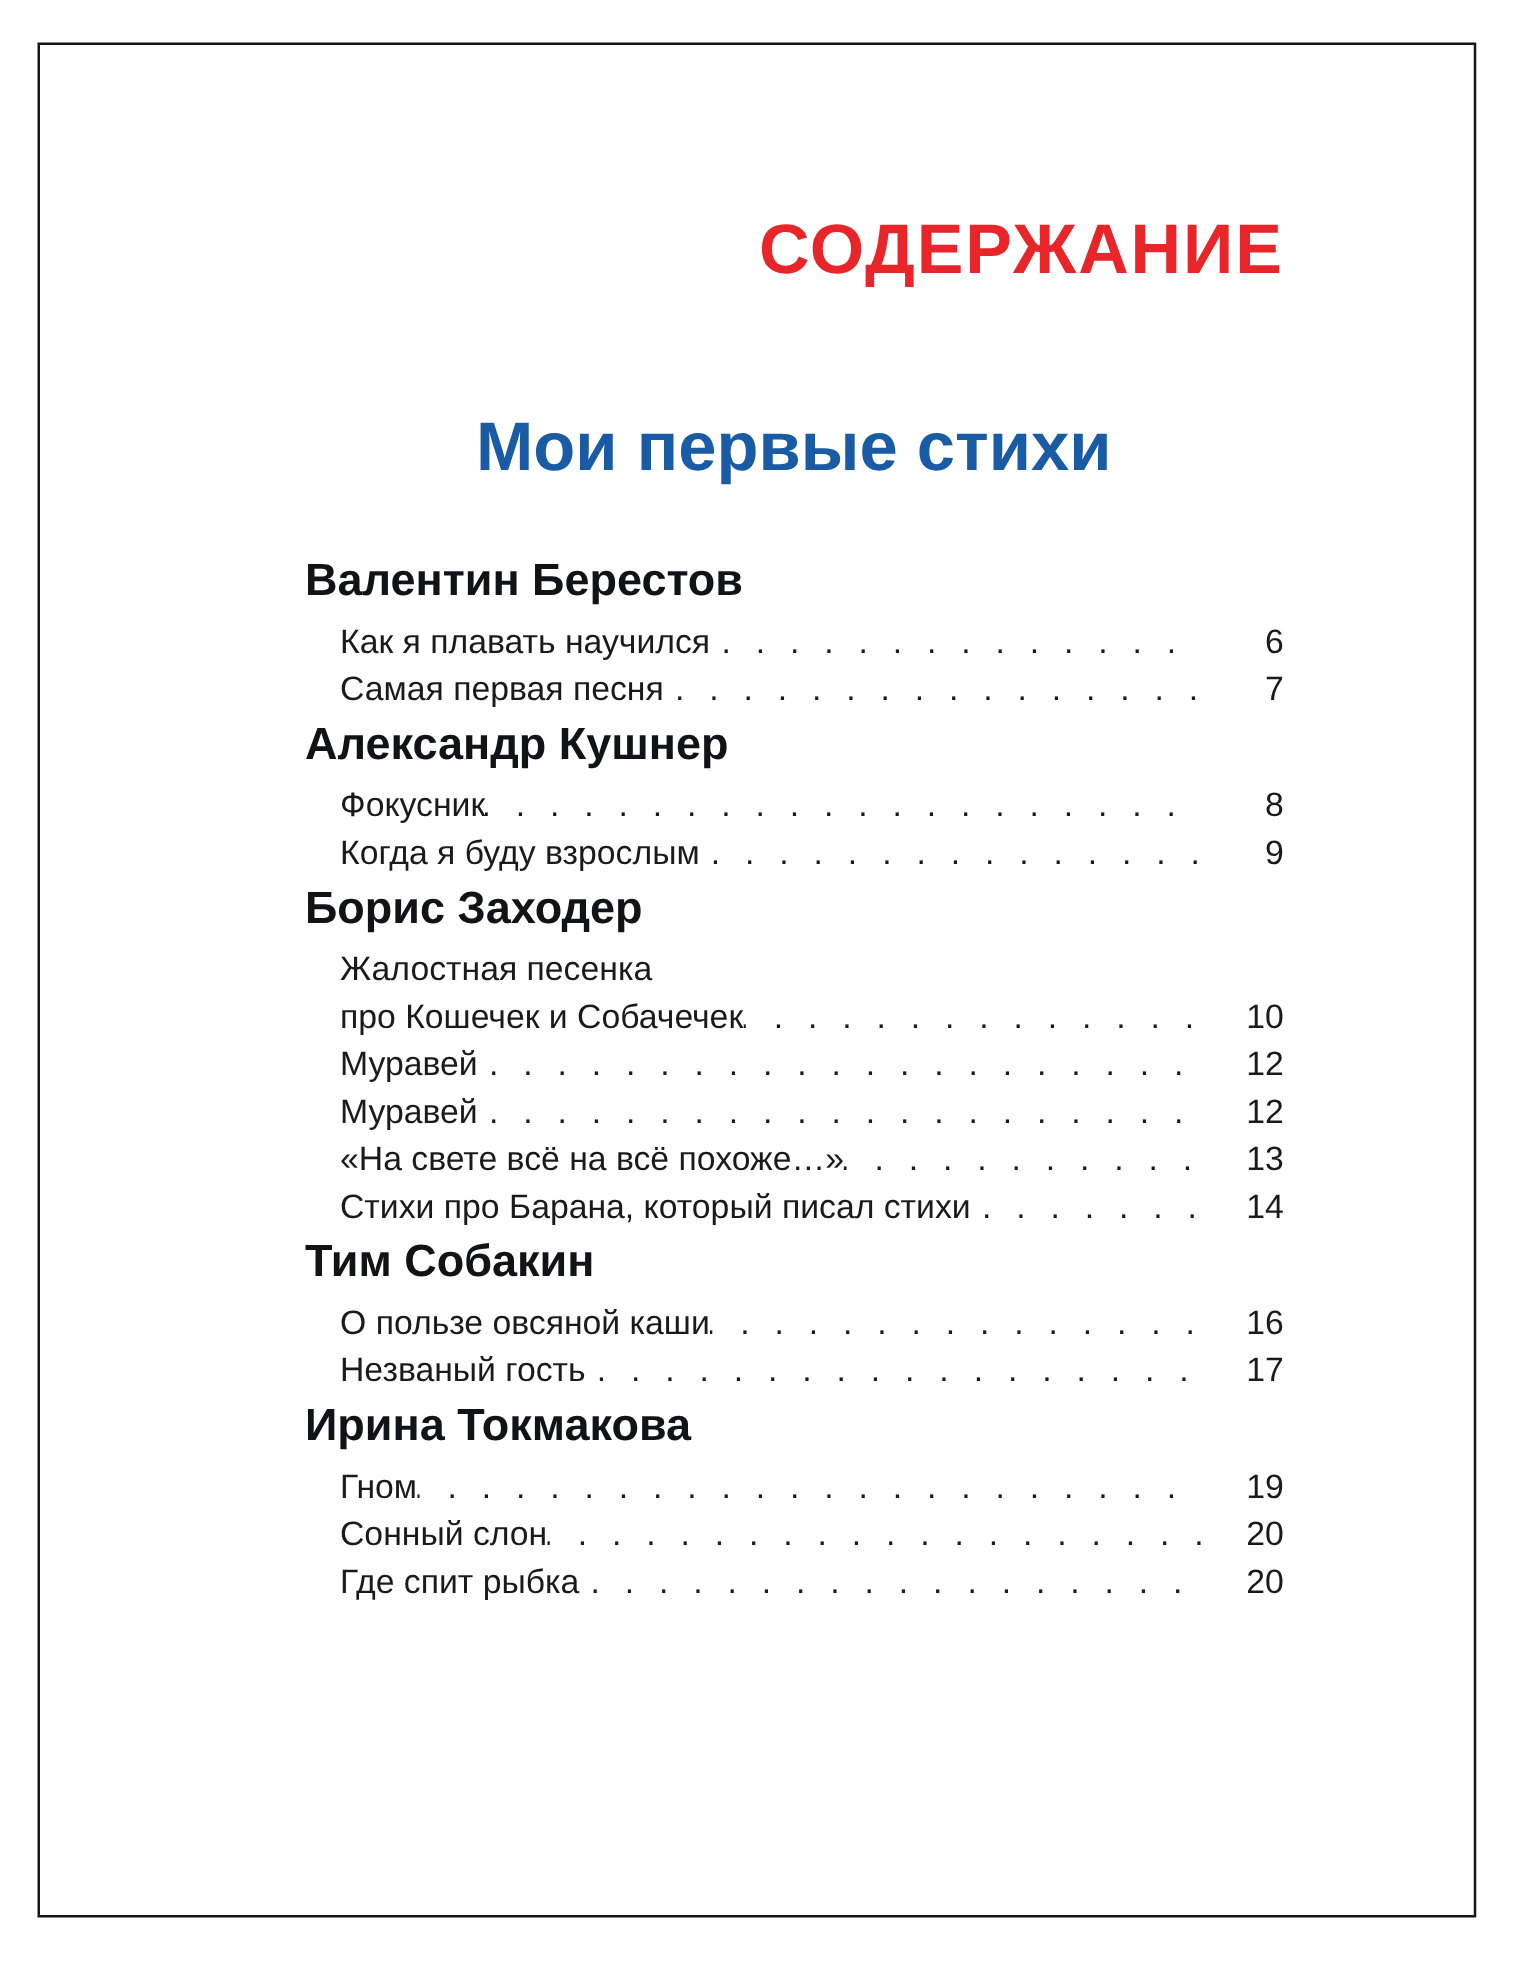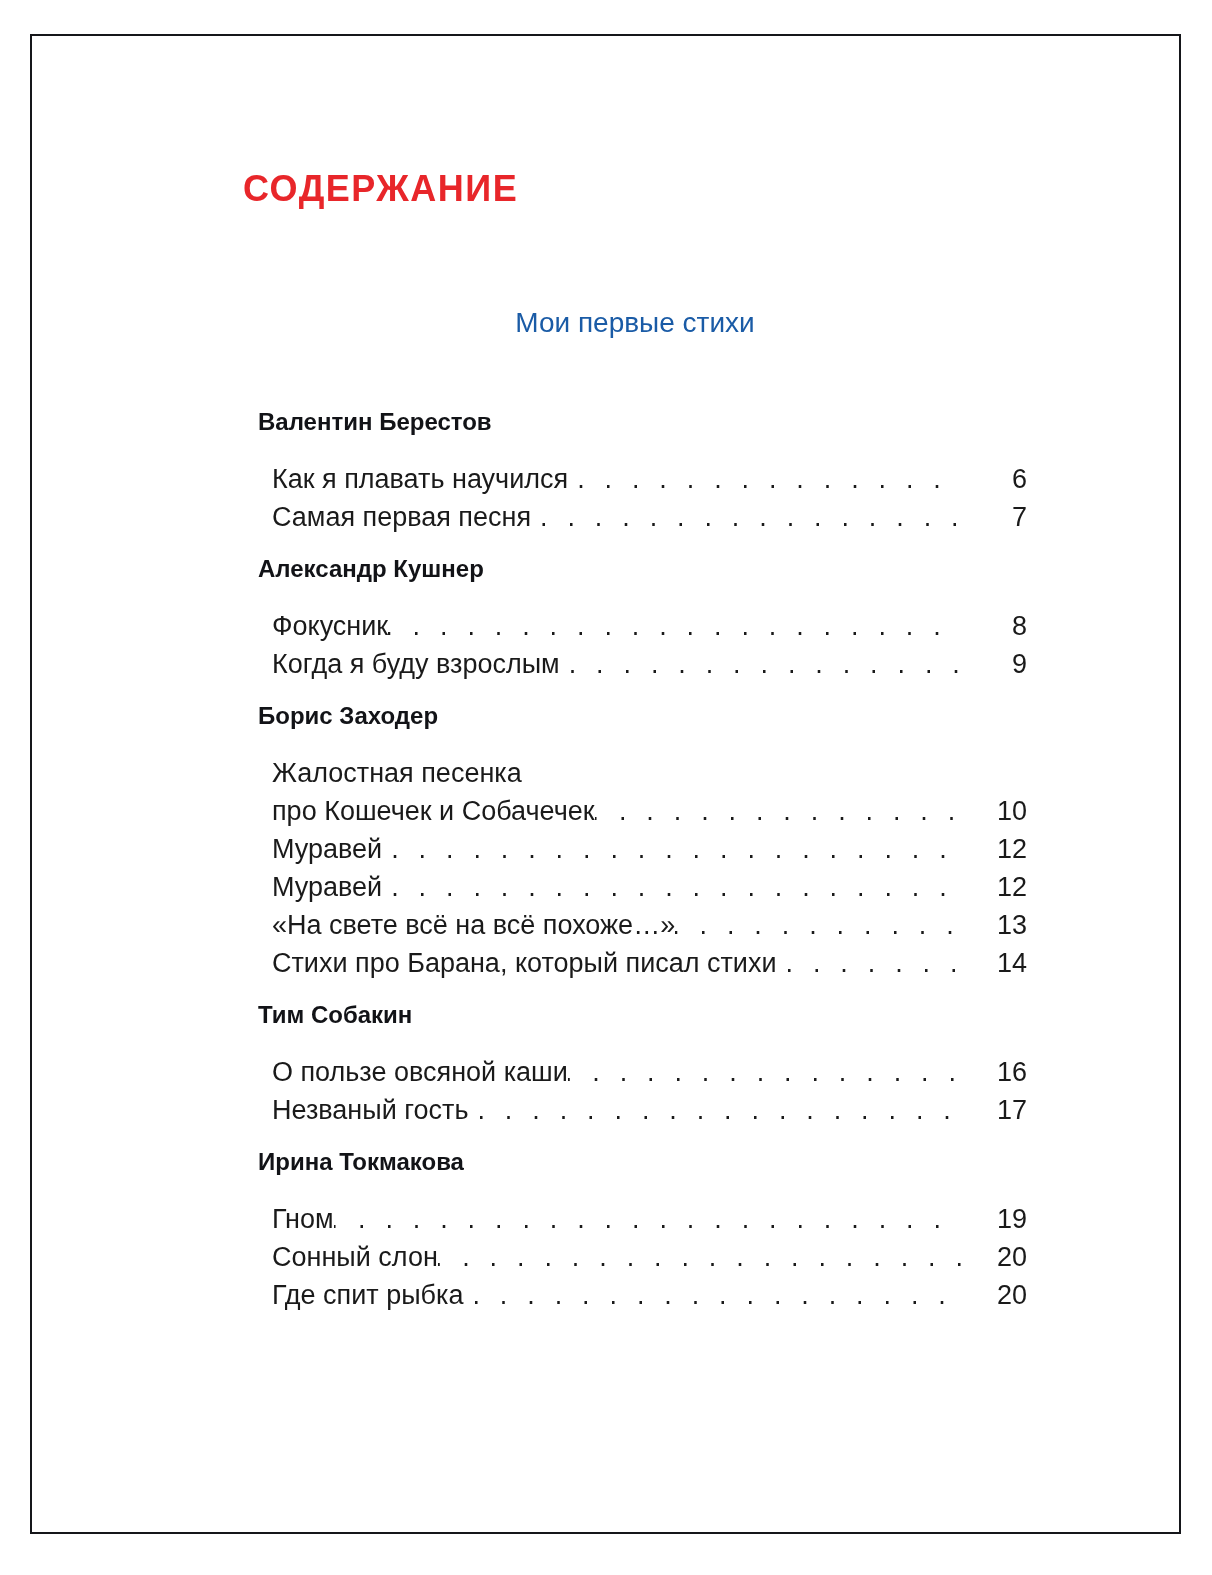--- a/index.html
+++ b/index.html
@@ -38,54 +38,54 @@
   
   .content {
     position: absolute;
     left: 243px;
     top: 170px;
     width: 784px;
   }
 
   
   .toc-title {
-    font-size: 36px;
+    font-size: 56px;
     font-weight: 700;
     color: #e8262a;
     letter-spacing: 1.5px;
-    text-align: left;
+    text-align: right;
     line-height: 1.05;
     margin: 0;
     padding: 0;
     white-space: nowrap;
   }
   .section-title {
-    font-size: 28px;
-    font-weight: 400;
+    font-size: 55px;
+    font-weight: 700;
     color: #1a5ba6;
     text-align: center;
     line-height: 1.05;
     margin: 0;
     padding: 100px 0 0 0;
     white-space: nowrap;
   }
 
   
   .toc-list {
     margin: 0;
     padding: 47px 0 0 0;
     list-style: none;
   }
 
   .author {
-    font-size: 24px;
+    font-size: 36px;
     font-weight: 700;
     color: #121317;
     line-height: 1.0;
-    margin: 15px;
+    margin: 1px;
     padding: 11px 0 6px 0;
     white-space: nowrap;
   }
 
   .entry {
     display: flex;
     align-items: center;
     font-size: 27px;
     font-weight: 400;
     color: #1a1a1a;

